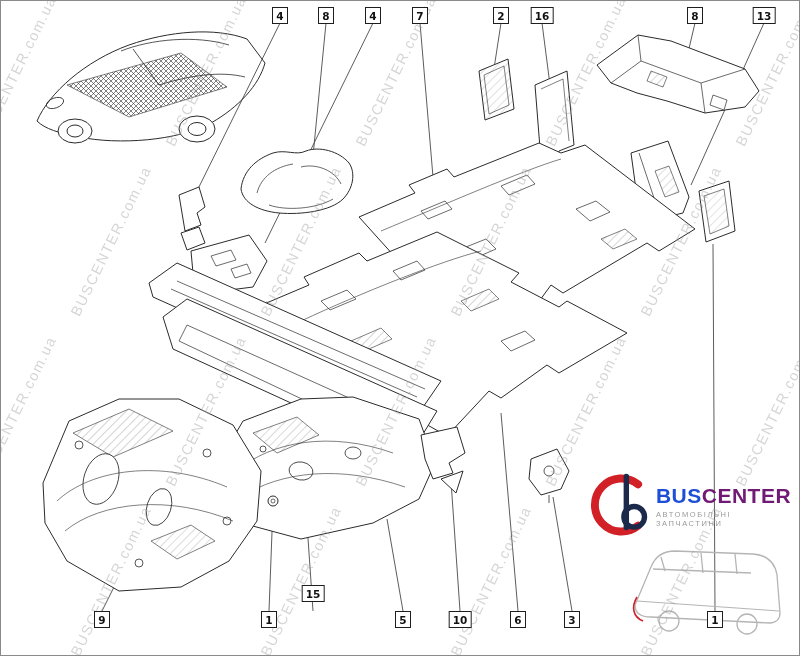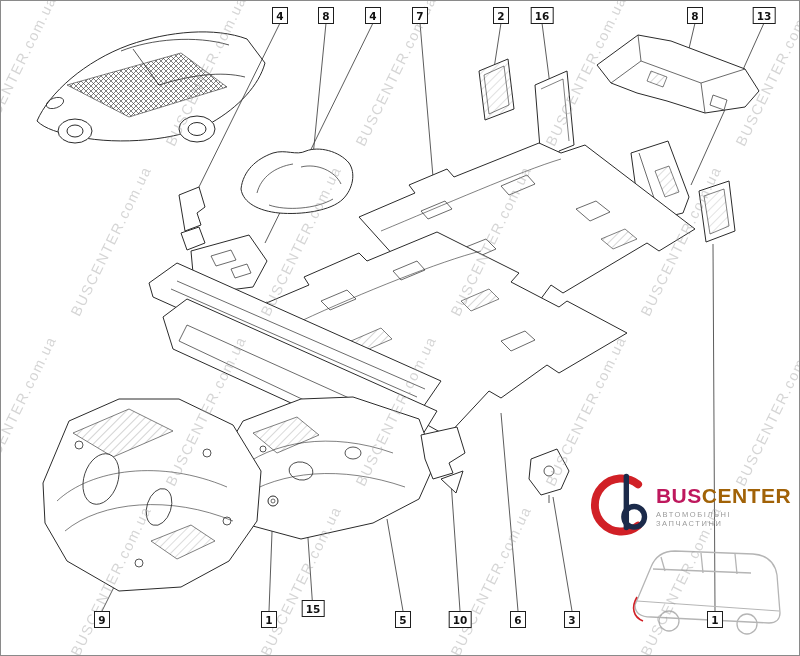--- a/index.html
+++ b/index.html
@@ -14,22 +14,22 @@
   .callout { position:absolute; min-width:16px; height:17px; padding:0 3px;
              border:1px solid #1e1e1e; background:#fff; display:flex; align-items:center;
              justify-content:center; font-size:10.5px; font-weight:bold; color:#111;
              z-index:4; transform:translateX(-50%); cursor:pointer;
              font-family:"DejaVu Sans", sans-serif; }
   .logo { position:absolute; left:586px; top:470px; display:flex; align-items:flex-start;
           z-index:2; }
   .logo-text { margin-left:6px; margin-top:14px; }
   .logo-title { font-size:21px; font-weight:bold; letter-spacing:.5px; line-height:1;
                 font-family:"Liberation Sans", sans-serif; }
-  .logo-title .bus { color:#be185d; }
-  .logo-title .center { color:#a16207; }
+  .logo-title .bus { color:#1d4ed8; }
+  .logo-title .center { color:#701a75; }
   .logo-subtitle { margin-top:4px; font-size:7.5px; letter-spacing:1.6px; color:#9a9a9a; }
 </style>
 </head>
 <body>
 
 <div class="stage">
 
   <svg class="art" width="800" height="656" viewBox="0 0 800 656">
     <defs>
       <pattern id="h1" width="6" height="6" patternUnits="userSpaceOnUse" patternTransform="rotate(45)">
@@ -224,21 +224,21 @@
   <div class="callout" style="left:325px;top:6px">8</div>
   <div class="callout" style="left:372px;top:6px">4</div>
   <div class="callout" style="left:419px;top:6px">7</div>
   <div class="callout" style="left:500px;top:6px">2</div>
   <div class="callout" style="left:541px;top:6px">16</div>
   <div class="callout" style="left:694px;top:6px">8</div>
   <div class="callout" style="left:763px;top:6px">13</div>
 
   <div class="callout" style="left:101px;top:610px">9</div>
   <div class="callout" style="left:268px;top:610px">1</div>
-  <div class="callout" style="left:312px;top:599px">15</div>
+  <div class="callout" style="left:312px;top:584px">15</div>
   <div class="callout" style="left:402px;top:610px">5</div>
   <div class="callout" style="left:459px;top:610px">10</div>
   <div class="callout" style="left:517px;top:610px">6</div>
   <div class="callout" style="left:571px;top:610px">3</div>
   <div class="callout" style="left:714px;top:610px">1</div>
 
   <div class="logo">
     <svg width="64" height="68" viewBox="0 0 64 68">
       <path d="M52,13 A27,27 0 1 0 52,55" fill="none" stroke="#d12026" stroke-width="8" stroke-linecap="round"></path>
       <path d="M40,5 L40,57" fill="none" stroke="#1b2a4a" stroke-width="5.5" stroke-linecap="round"></path>

